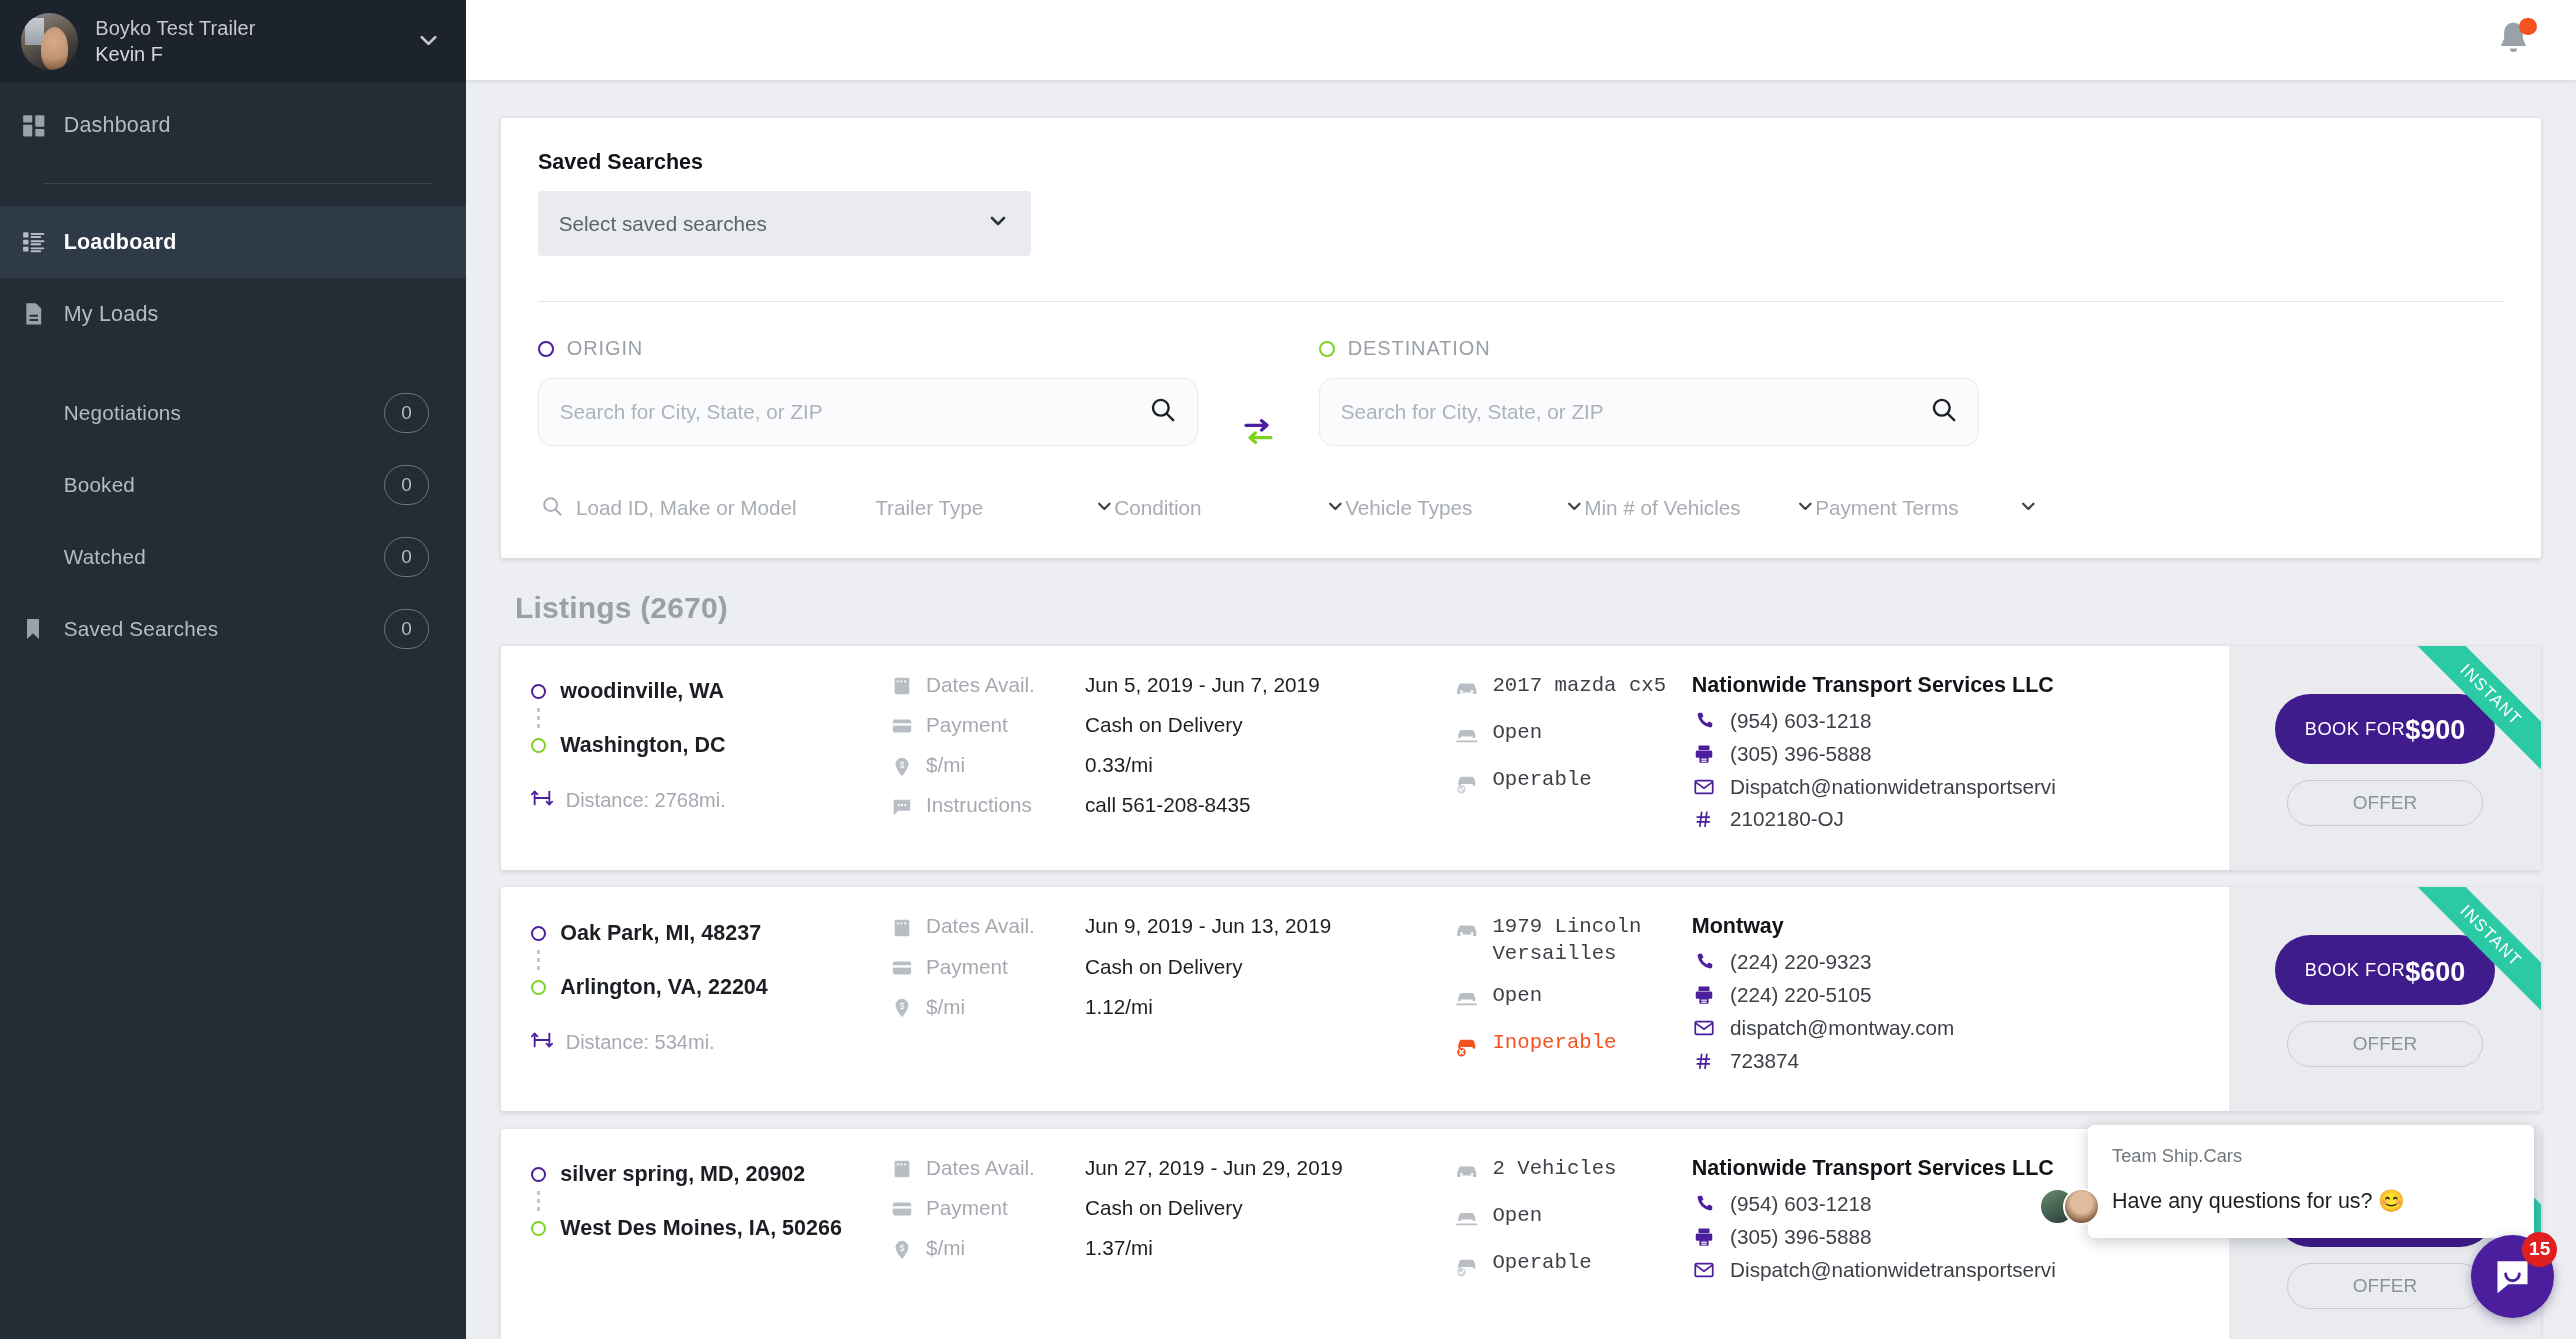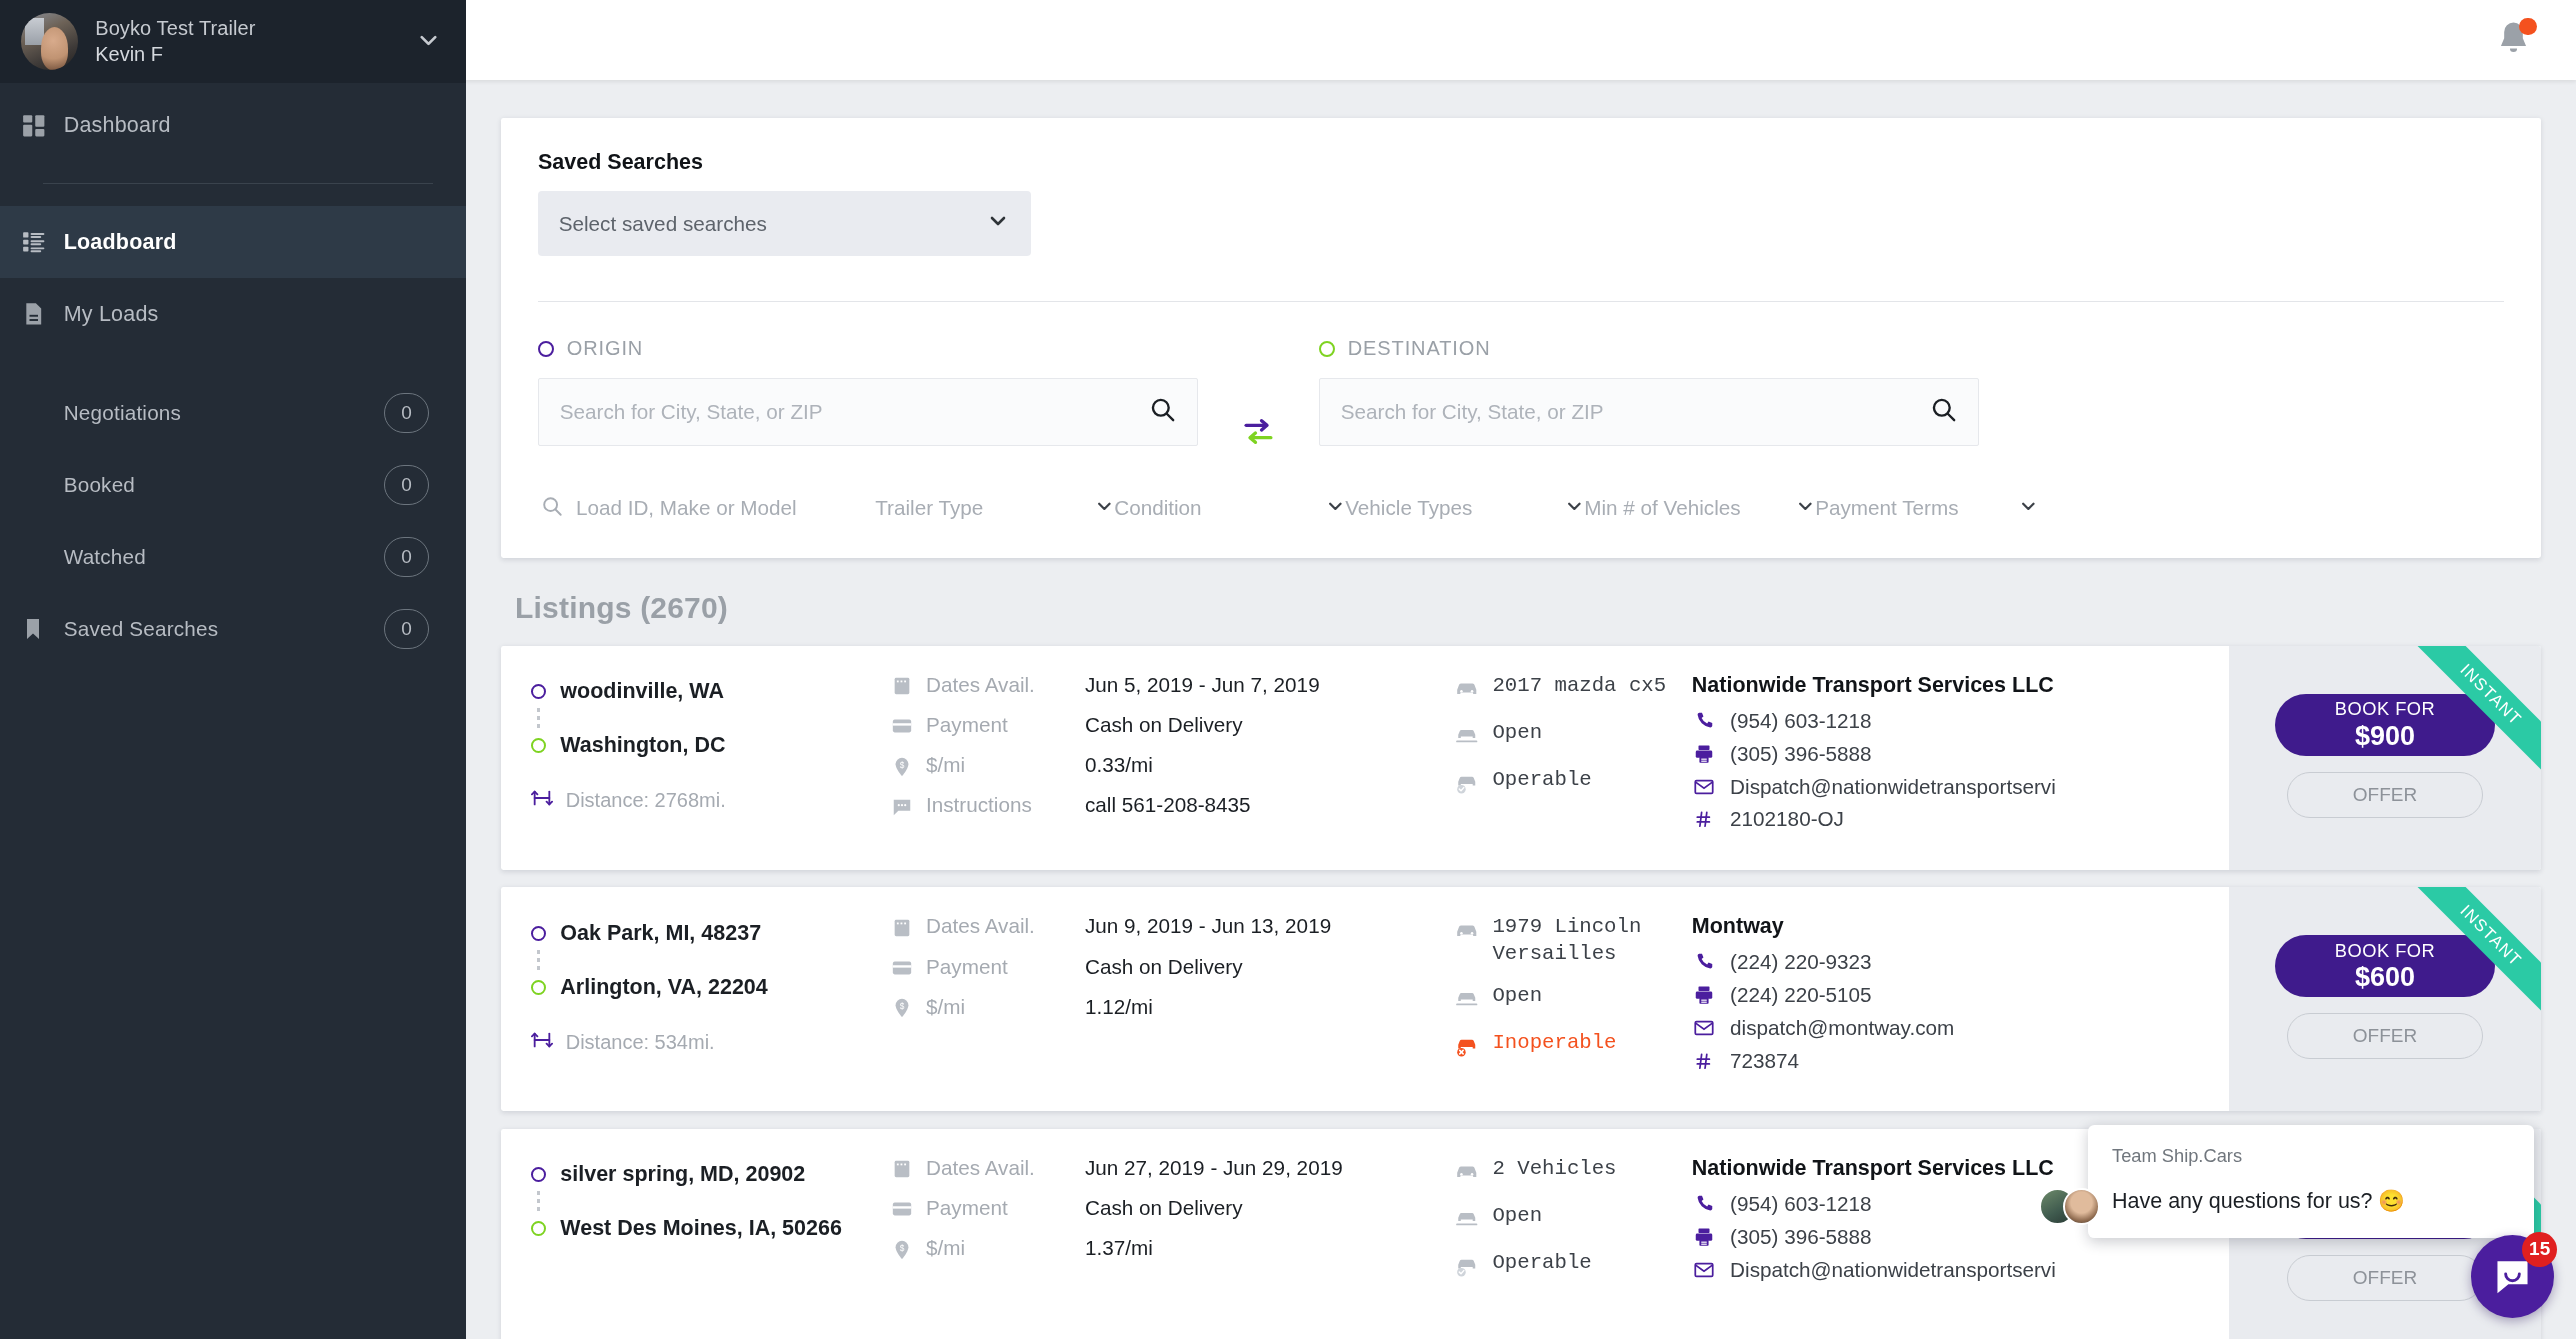--- a/index.html
+++ b/index.html
@@ -90,21 +90,21 @@
 
   .od-row { display:flex; align-items:flex-start; padding-top: 35px; }
   .od-col { width: 660px; }
   .od-head { display:flex; align-items:center; gap: 12.7px; margin-bottom: 17.5px; }
   .od-ring {
     width: 16px; height: 16px; border-radius: 50%; border: 2.8px solid #4b1e9e;
   }
   .od-ring.dest { border-color: #7ed321; }
   .od-label { font-size: 20px; color:#9aa0a7; letter-spacing: 0.9px; }
   .od-input {
-    height: 68px; background:#fafbfc; border:0.8px solid #e6e8ec; border-radius:2px;
+    height: 68px; background:#fafbfc; border:0.8px solid #e6e8ec; border-radius:14px;
     display:flex; align-items:center; padding: 0 20.7px;
     font-size: 20.7px; color:#aeb3ba;
   }
   .od-input .mag { margin-left:auto; }
   .swap { width: 121px; display:flex; justify-content:center; padding-top: 76px; }
 
   .filters { display:flex; align-items:center; padding: 45px 3.2px 17.5px 3.2px; gap: 0; }
   .f-search { display:flex; align-items:center; gap:12.7px; width: 334px; }
   .f-ph { font-size: 20.7px; color:#a8adb4; }
   .f-sel { display:flex; align-items:center; width: 239px; cursor:pointer; }
@@ -152,22 +152,22 @@
   .ct-row { display:flex; align-items:center; gap: 14.3px; margin-bottom: 8.8px; white-space:nowrap; overflow:hidden; }
   .ct-txt { font-size: 20.7px; color:#3c4148; }
   .ct-ico { width: 24px; flex:0 0 24px; display:flex; justify-content:center; }
 
   .card-actions {
     width: 312px; flex:0 0 312px; background:#e9ebef;
     display:flex; flex-direction:column; align-items:center;
     padding-top: 48px; position:relative; overflow:hidden;
   }
   .book-btn {
-    width: 220px; height: 62px; border-radius: 35px; background:#3f1b8c;
-    color:#fff; display:flex; flex-direction:column; align-items:center; justify-content:center;
+    width: 220px; height: 70px; border-radius: 35px; background:#3f1b8c;
+    color:#fff; display:flex; flex-direction:row; align-items:center; justify-content:center;
     cursor:pointer; line-height:1;
   }
   .book-l1 { font-size: 18.3px; letter-spacing:0.5px; }
   .book-l2 { font-size: 27px; font-weight:bold; margin-top: 4px; }
   .offer-btn {
     width: 196px; height: 46px; border-radius:23px; border:0.8px solid #c8ccd2;
     display:flex; align-items:center; justify-content:center;
     font-size: 19px; color:#8d9299; margin-top: 16px; cursor:pointer; background:transparent;
   }
   .ribbon {

